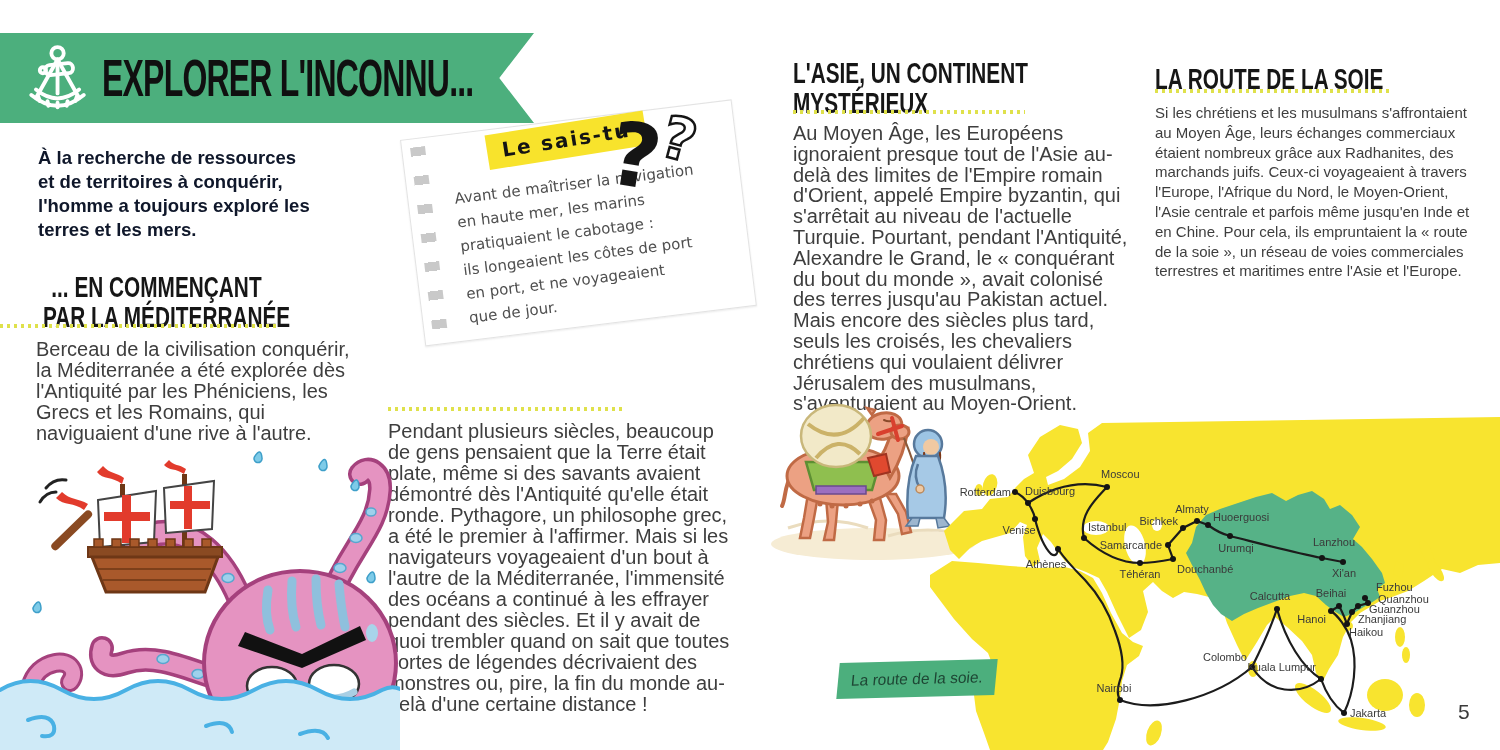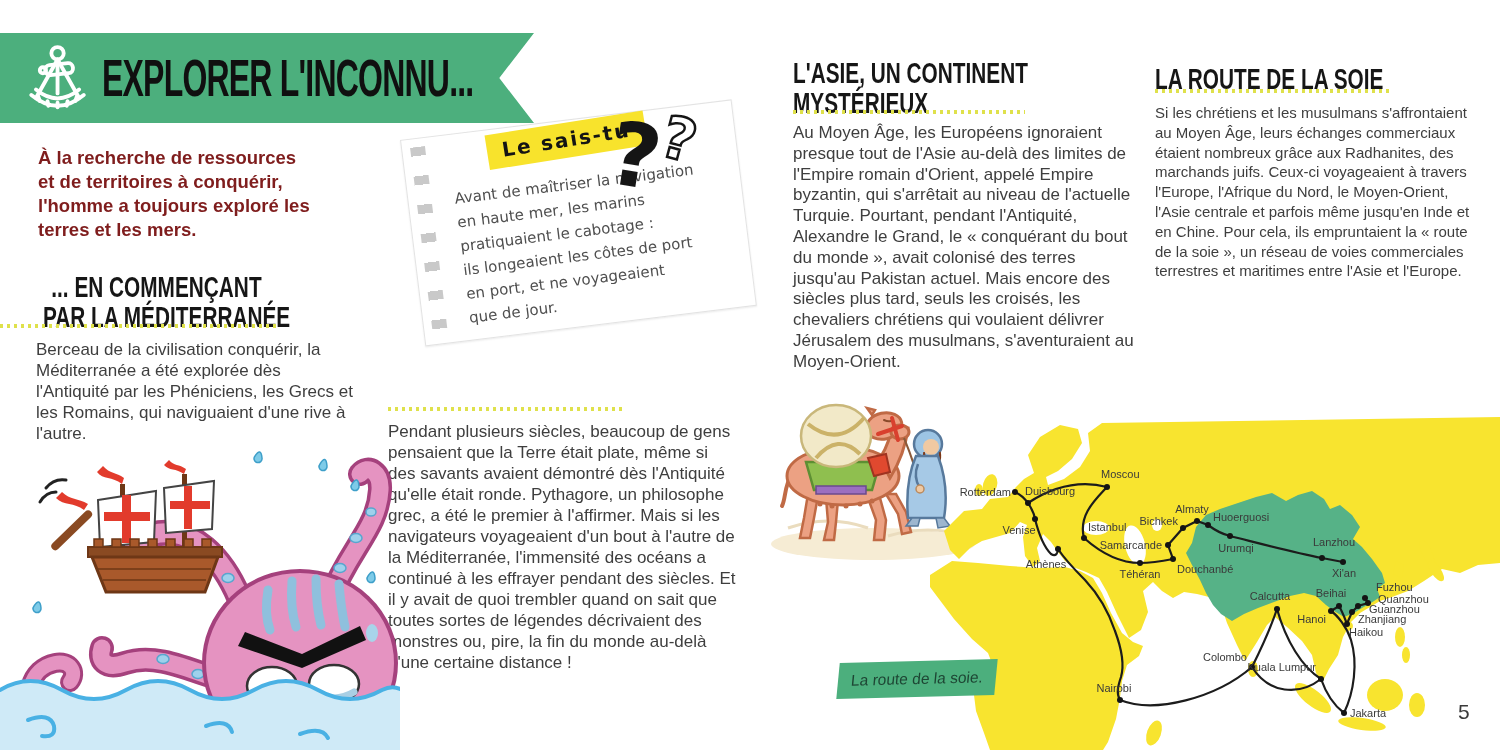--- a/index.html
+++ b/index.html
@@ -14,22 +14,22 @@
   .big-title{display:inline-block;font-weight:900;font-size:41px;letter-spacing:-1px;color:#101010;
              transform:scale(.78,1.28);transform-origin:0 50%;}
   #sextant{left:18px;top:41px;}
 
   
   .h-sec{font-weight:700;color:#161616;white-space:nowrap;margin-top:16px;}
   .cond{display:inline-block;transform:scale(.8,1.12);transform-origin:0 50%;font-size:26px;line-height:30px;}
   .cond-c{display:inline-block;transform:scale(.8,1.12);transform-origin:50% 50%;font-size:26px;line-height:30px;}
   .dotted{height:4px;background:repeating-linear-gradient(90deg,#dfe14b 0 3px,transparent 3px 7px);}
 
-  .body-txt{font-size:17px;line-height:21px;color:#3e3e3e;}
-  #intro{left:38px;top:146px;width:278px;font-size:18.5px;line-height:24px;font-weight:700;color:#7f1d1d;}
+  .body-txt{font-size:20px;line-height:21px;color:#3e3e3e;}
+  #intro{left:38px;top:146px;width:278px;font-size:18.5px;line-height:24px;font-weight:700;color:#0f172a;}
   #med-head{left:12px;top:256px;width:276px;text-align:right;}
   #med-dotted{left:0;top:324px;width:278px;}
   #med-body{left:36px;top:339px;width:318px;}
 
   #limites-head{left:388px;top:372px;}
   #limites-dotted{left:388px;top:407px;width:234px;}
   #limites-body{left:388px;top:421px;width:348px;}
 
   #asie-head{left:793px;top:42px;width:340px;}
   #asie-dotted{left:793px;top:110px;width:232px;}

